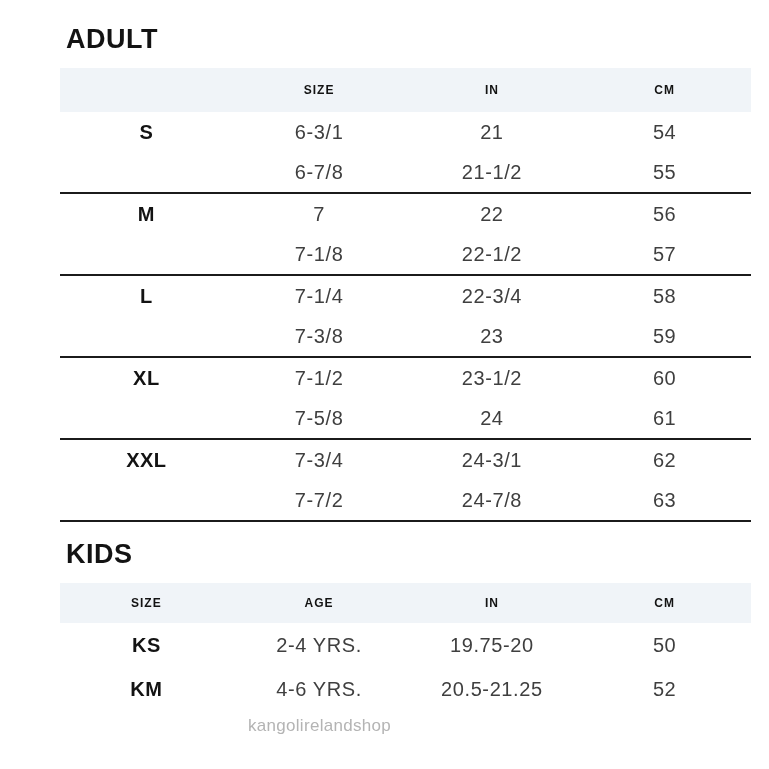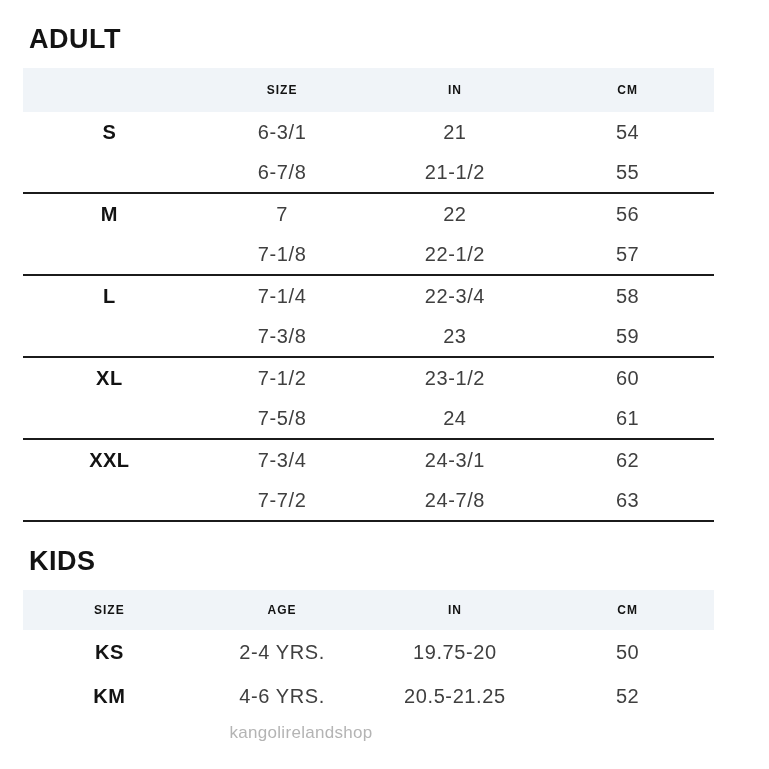--- a/index.html
+++ b/index.html
@@ -8,21 +8,21 @@
     background: #ffffff;
     width: 769px;
     height: 769px;
     overflow: hidden;
     font-family: "Liberation Sans", sans-serif;
   }
   .page {
     box-sizing: border-box;
     width: 618px;
     height: 769px;
-    padding: 24px 39px 0 23px;
+    padding: 24px 39px 0 60px;
   }
   .section-title {
     margin: 0 0 13px 6px;
     font-size: 27px;
     font-weight: 800;
     letter-spacing: 0.5px;
     color: var(--heading-text, #131313);
   }
   table.size-table {
     width: 691px;
@@ -53,21 +53,21 @@
   table.size-table.kids td { height: 44px; text-align: center; }
   table.size-table td.row-label {
     font-size: 20px;
     font-weight: 700;
     letter-spacing: 0.5px;
     color: var(--heading-text, #131313);
   }
   table.size-table.adult tr.group-end td {
     border-bottom: 2px solid var(--divider, #1b1b1b);
   }
-  .kids-section { margin-top: 24px; }
+  .kids-section { margin-top: 17px; }
   .watermark {
     margin-top: 5px;
     text-align: center;
     font-size: 17px;
     letter-spacing: 0.3px;
     color: var(--watermark, #b4b4b4);
   }
 </style>
 </head>
 <body>

